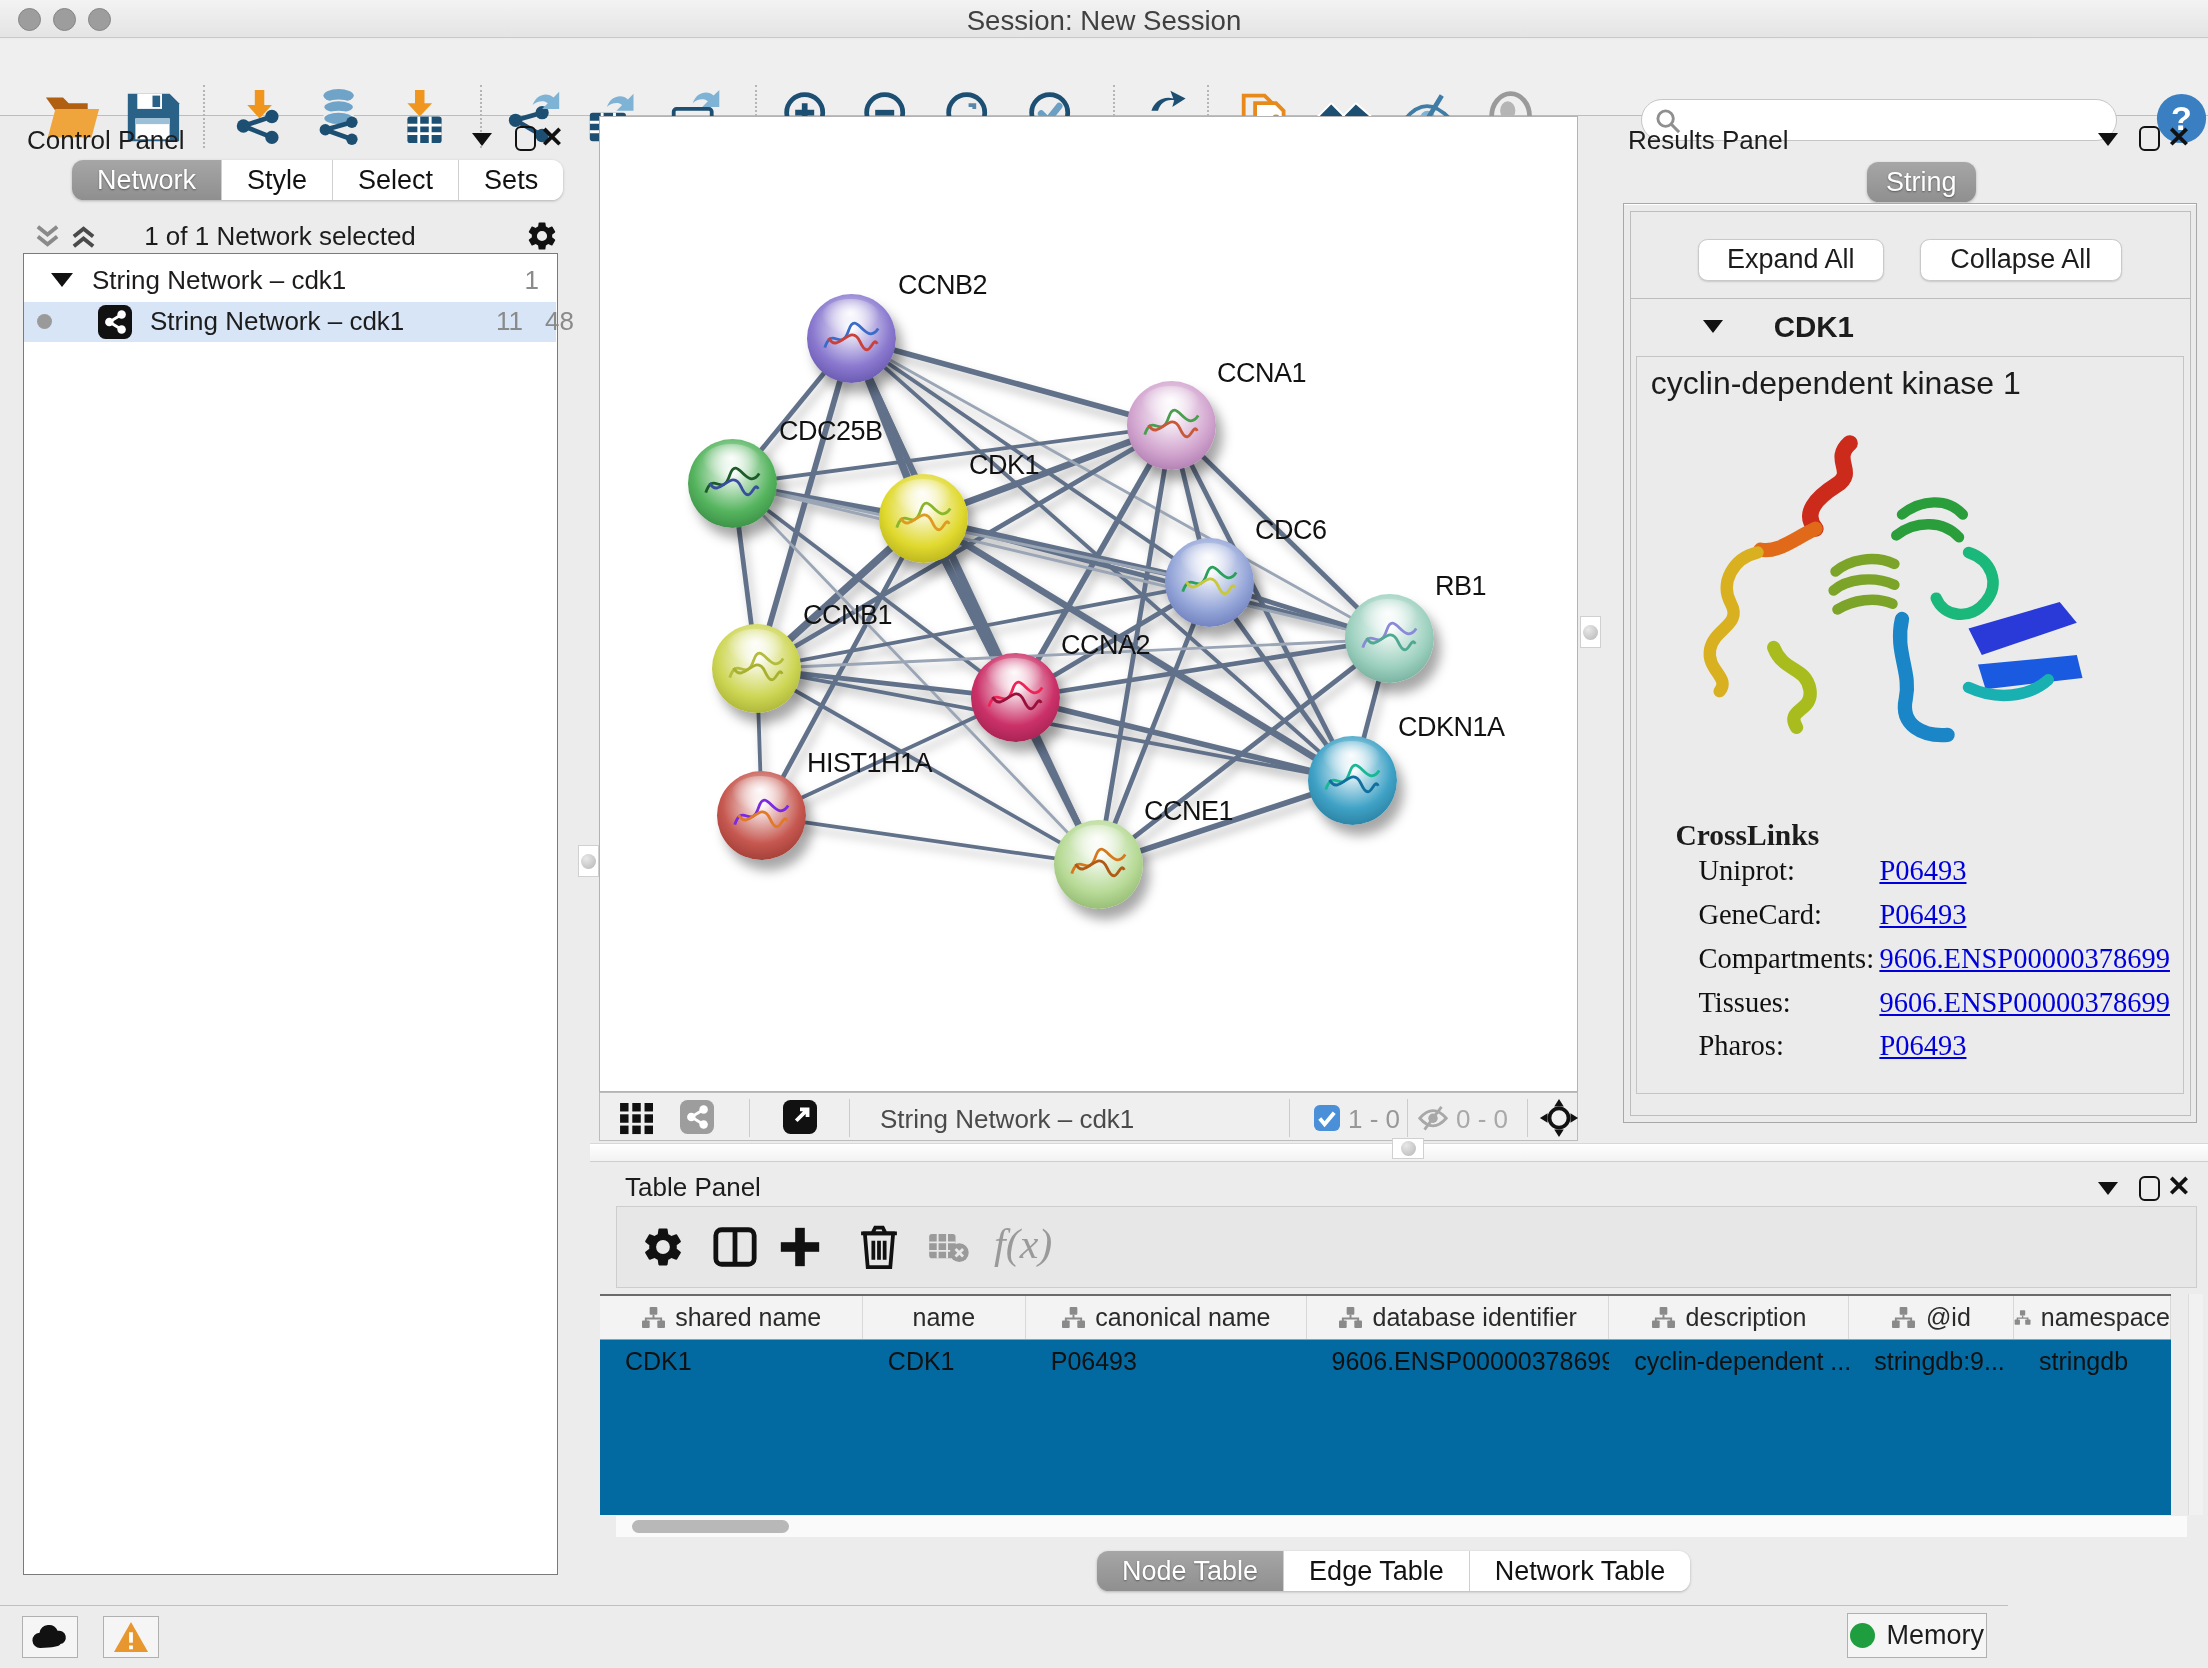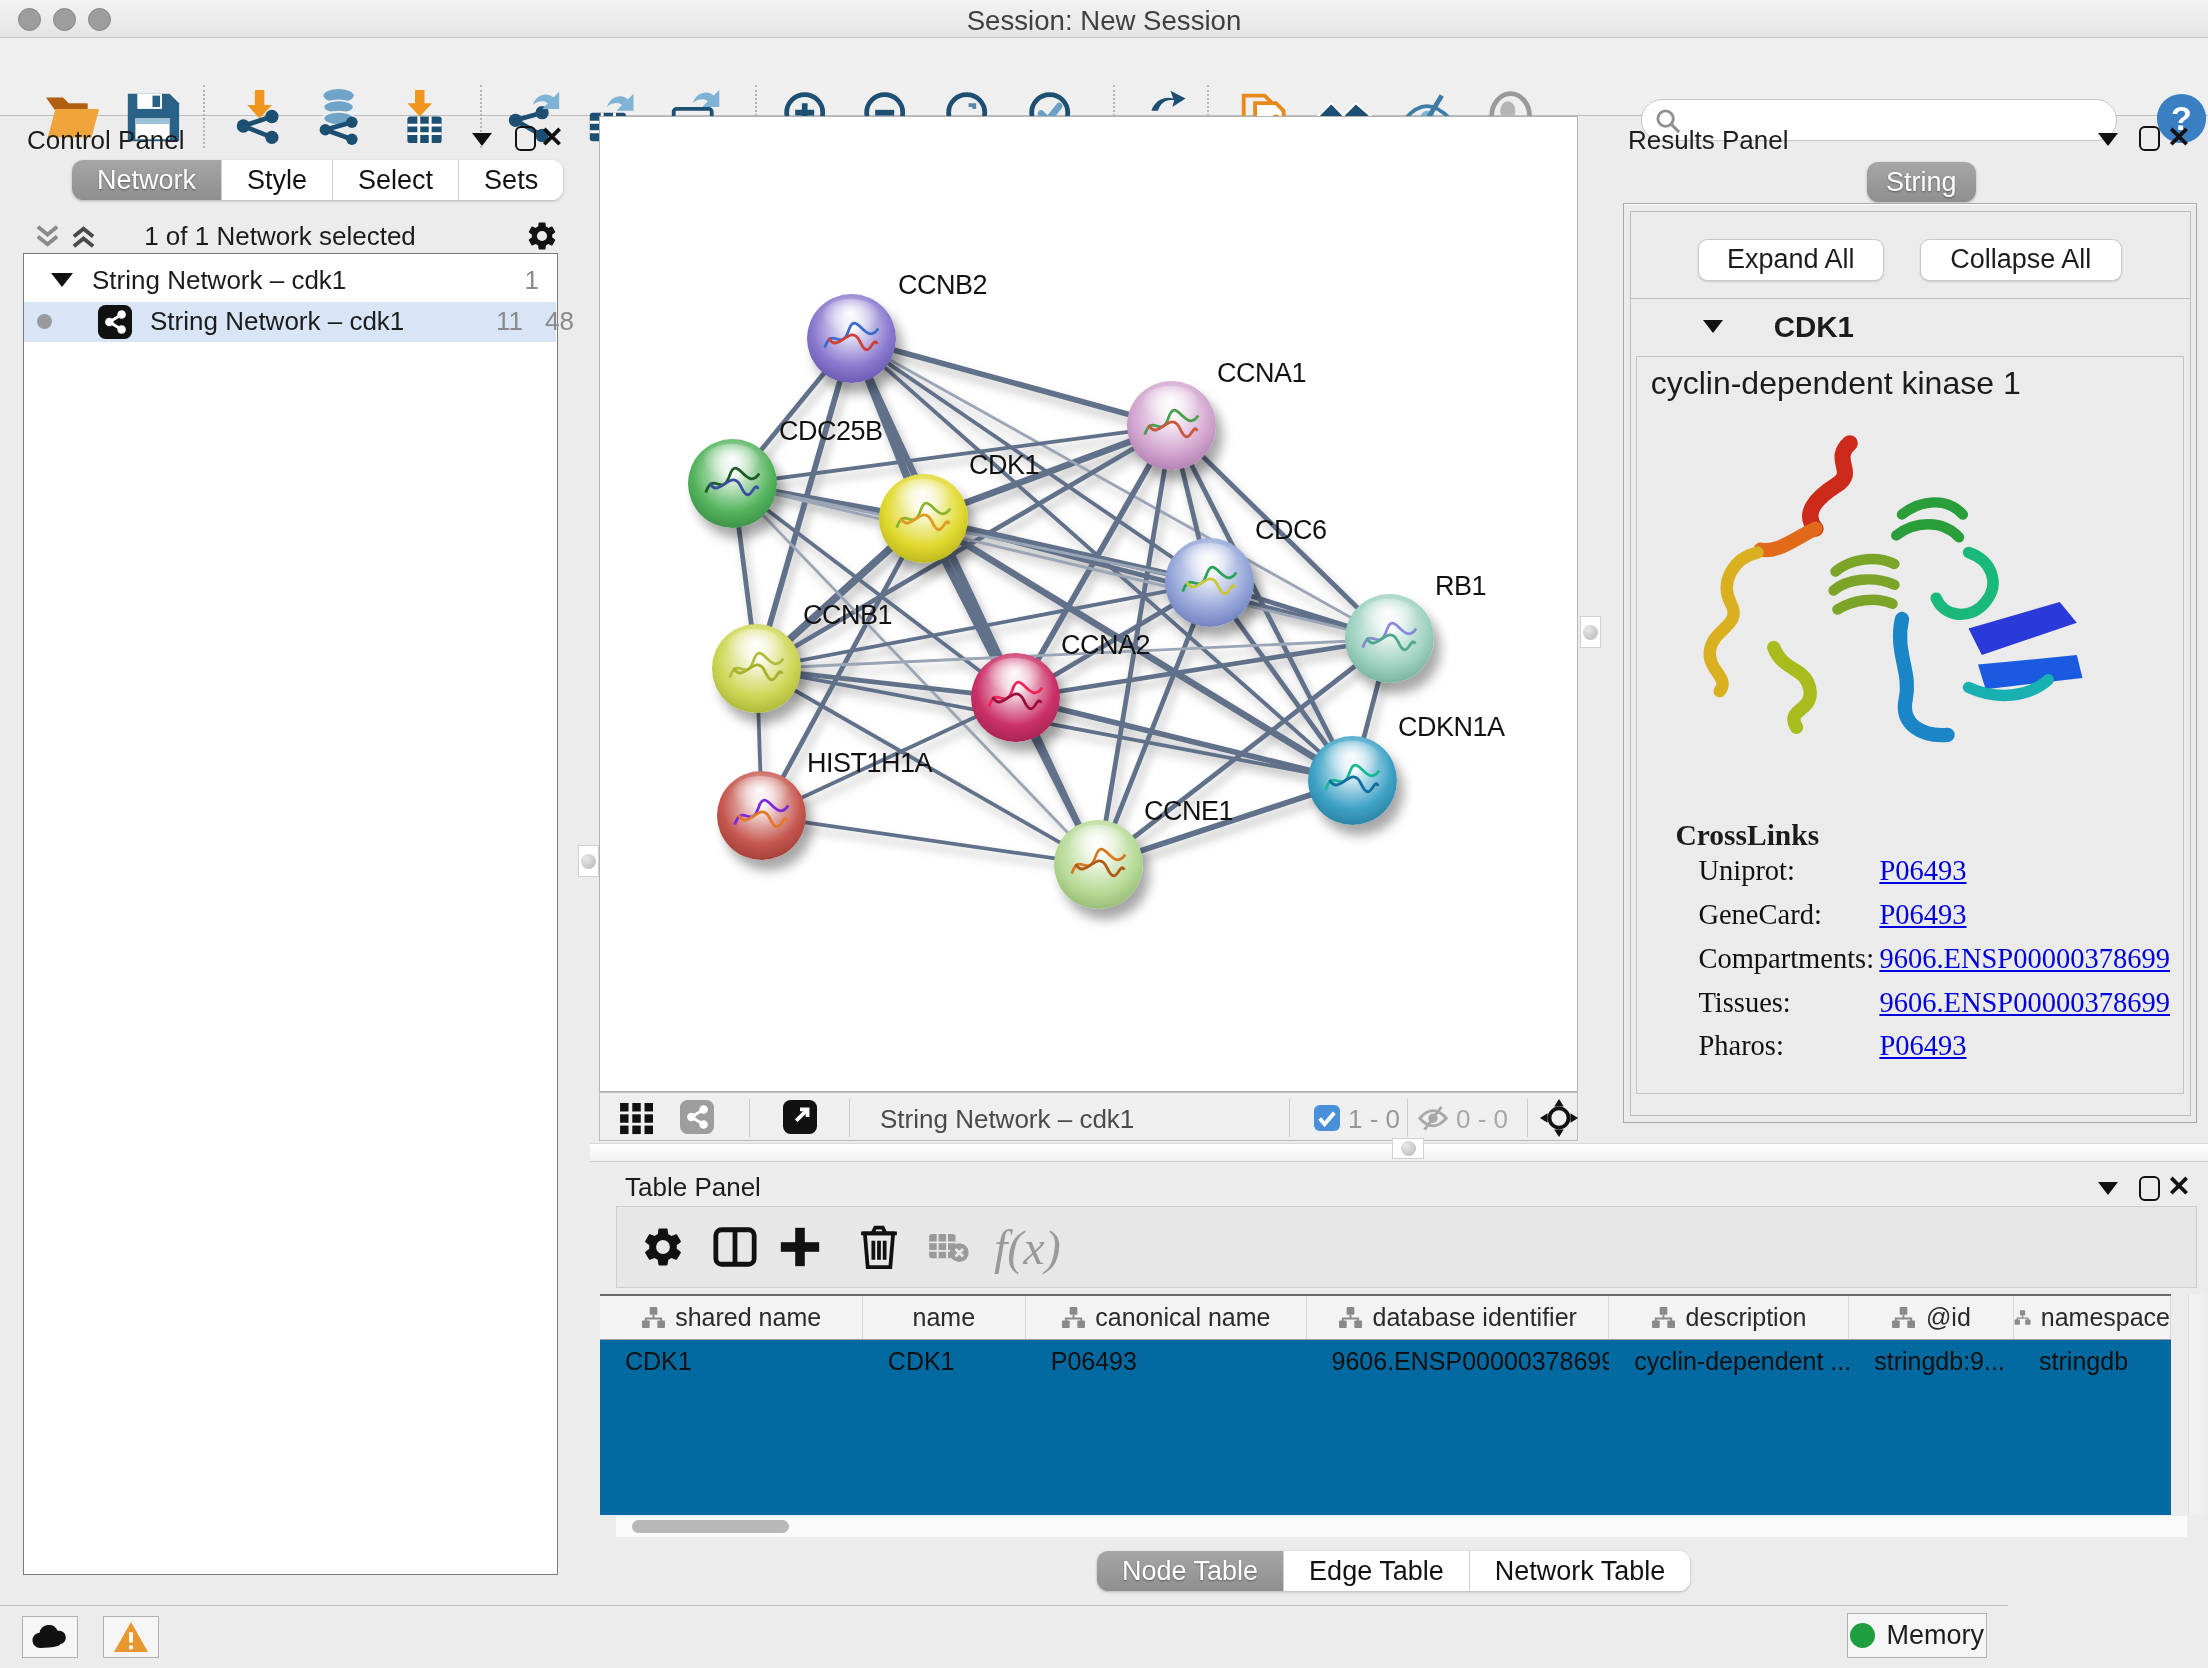--- a/index.html
+++ b/index.html
@@ -647,21 +647,21 @@
       <svg style="position:absolute;left:240px;top:15px" width="44" height="49" viewBox="0 0 46 52">
           <path d="M8 12h30l-3 36H11z" fill="none" stroke="#111" stroke-width="4"></path>
           <path d="M4 12h38M16 12l3-6h8l3 6M17 20v20M23 20v20M29 20v20" stroke="#111" stroke-width="4" fill="none"></path>
         </svg>
       <svg style="position:absolute;left:310px;top:25px" width="42" height="32" viewBox="0 0 44 34">
           <rect x="2" y="2" width="28" height="26" rx="3" fill="#9a9a9a"></rect>
           <path d="M2 11h28M2 20h28M11 2v26M21 2v26" stroke="#e7e7e7" stroke-width="2"></path>
           <circle cx="34" cy="22" r="10" fill="#9a9a9a"></circle>
           <path d="M30 18l8 8M38 18l-8 8" stroke="#e7e7e7" stroke-width="3"></path>
         </svg>
-      <div style="position:absolute;left:377px;top:13.3px;font-family:'Liberation Serif',serif;font-style:italic;font-size:48px;color:#9a9a9a">f(x)</div>
+      <div style="position:absolute;left:377px;top:13.3px;font-family:'Liberation Serif',serif;font-style:italic;font-size:42px;color:#9a9a9a">f(x)</div>
     </div>
 
     <div class="tp-table">
       <div class="tp-header" id="table-header">
           <div class="tp-hcell" style="width: 263px;">
             <svg width="25" height="23" viewBox="0 0 26 24">
               <g fill="#8a8a8a">
                 <rect x="9" y="1" width="8" height="8" rx="1"></rect>
                 <rect x="1" y="15" width="8" height="8" rx="1"></rect>
                 <rect x="17" y="15" width="8" height="8" rx="1"></rect>

